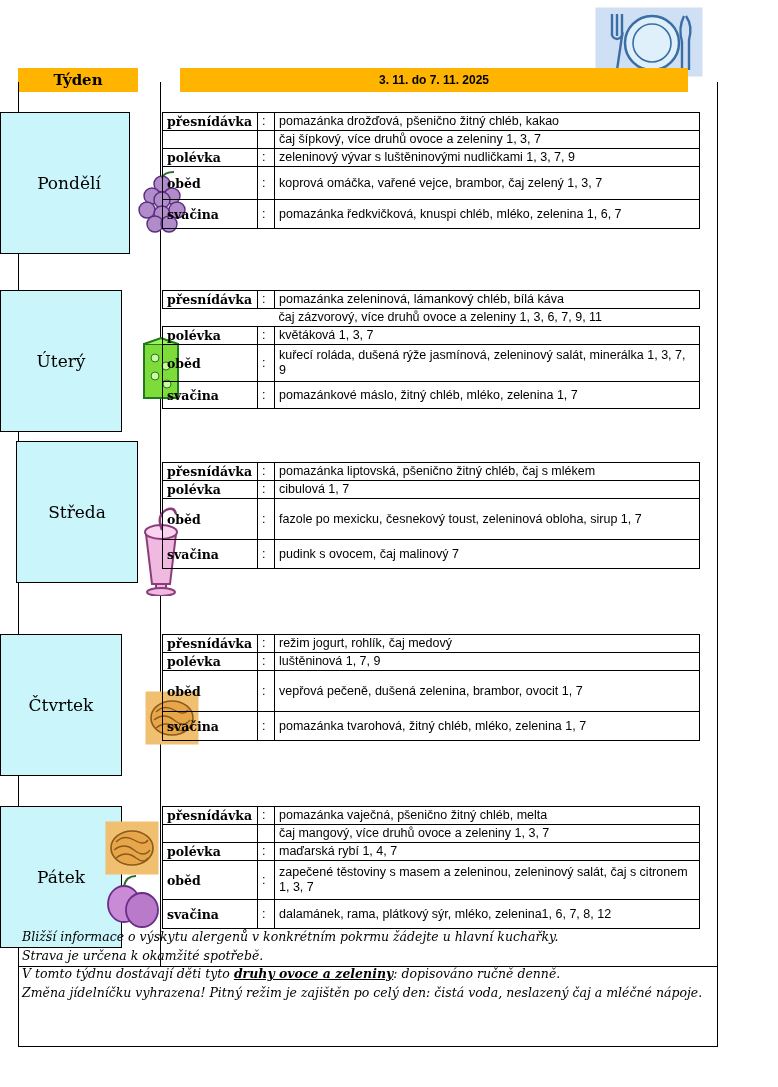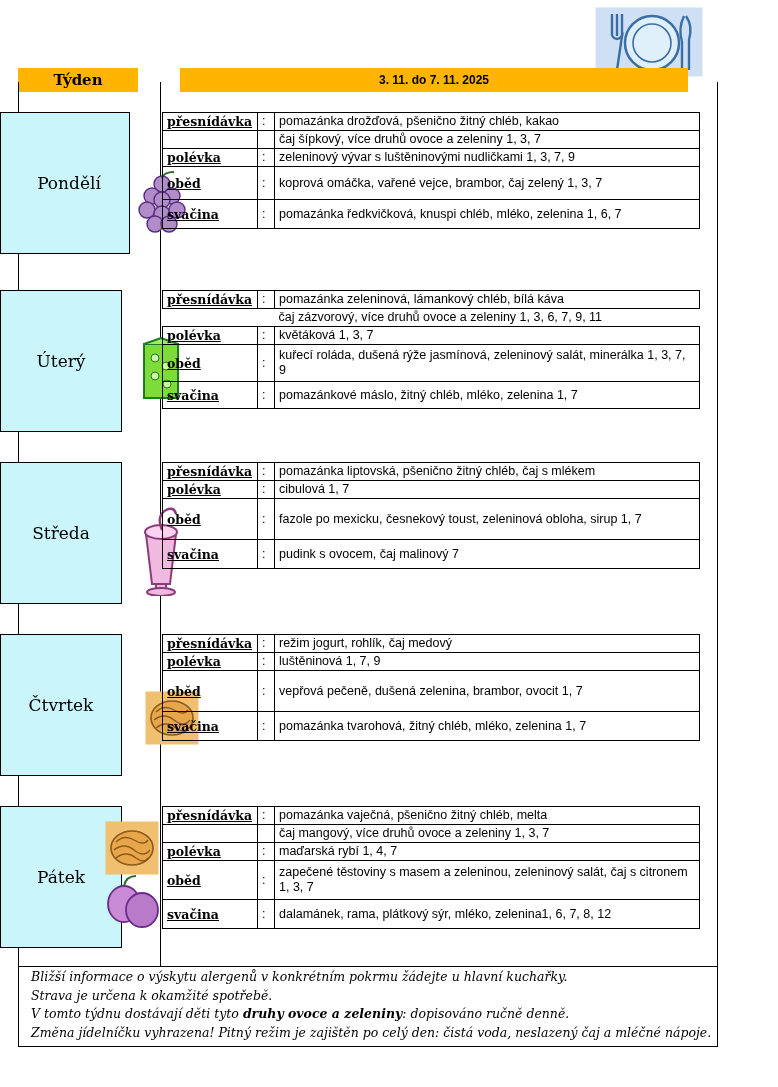--- a/index.html
+++ b/index.html
@@ -72,39 +72,39 @@
     position:absolute;left:162px;width:538px;border-collapse:collapse;
   }
   .menu-tbl td{
     border:1px solid #000;
     font-size:12.5px;
     color:#000;
     padding:1px 4px;
     vertical-align:middle;
     line-height:15px;
   }
-  .c-meal{width:86px;font-weight:bold;font-family:"DejaVu Serif",serif;font-size:12.5px;text-decoration:underline;}
+  .c-meal{width:86px;font-weight:bold;font-family:"DejaVu Serif",serif;font-size:12.5px;}
   .c-colon{width:8px;text-align:left;}
   .c-text{}
   .nb{border:none !important;}
 
   
   .vline{position:absolute;width:1px;background:#000;}
 
   
   .footer{
     position:absolute;left:18px;width:700px;
     font-family:"DejaVu Serif", serif;
     font-style:italic;
     font-size:12.5px;
     color:#000;
     line-height:18.5px;
   }
   .footer div{padding-left:4px;}
-  .footer b{font-style:italic;}
+  .footer b{font-style:italic;text-decoration:underline;}
 
   
   .art{position:absolute;}
 </style>
 </head>
 <body>
 
 <div class="sheet">
 
 
@@ -219,21 +219,21 @@
       <tr>
         <td class="c-meal" style="height:24px;">svačina</td>
         <td class="c-colon">:</td>
         <td class="c-text">pomazánkové máslo, žitný chléb, mléko, zelenina 1, 7</td>
       </tr>
     </tbody>
       </table>
   </div>
 
   <div class="dayblock">
-    <div class="daybox" style="top:462px;height:140px;">Středa</div>
+    <div class="daybox" style="top:441px;height:140px;margin-left:16px;">Středa</div>
     <svg class="art" style="left:132px;top:500px;width:58px;height:96px;" viewBox="0 0 58 96">
       <path d="M14 34 L44 34 L38 84 L20 84 Z" fill="#f0b9e0" stroke="#8b3c7a" stroke-width="2"></path>
       <ellipse cx="29" cy="32" rx="16" ry="7" fill="#fbd3f0" stroke="#8b3c7a" stroke-width="2"></ellipse>
       <path d="M30 30 Q24 16 34 10 Q42 6 44 14" fill="none" stroke="#8b3c7a" stroke-width="2.5"></path>
       <rect x="24" y="84" width="10" height="6" fill="#f0b9e0" stroke="#8b3c7a" stroke-width="2"></rect>
       <ellipse cx="29" cy="92" rx="14" ry="4" fill="#f0b9e0" stroke="#8b3c7a" stroke-width="2"></ellipse>
     </svg>
     <table class="menu-tbl" style="top:462px;">
       <tbody>
           <tr>
@@ -339,21 +339,21 @@
         <td class="c-meal" style="height:26px;">svačina</td>
         <td class="c-colon">:</td>
         <td class="c-text">dalamánek, rama, plátkový sýr, mléko, zelenina1, 6, 7, 8, 12</td>
       </tr>
     </tbody>
       </table>
   </div>
 
   <div style="position:absolute;left:18px;top:966px;width:700px;height:1px;background:#000;"></div>
 
-  <div class="footer" style="top:968px;padding-left:9px;">
+  <div class="footer" style="top:928px;">
     <div>Bližší informace o výskytu alergenů v konkrétním pokrmu žádejte u hlavní kuchařky.</div>
     <div>Strava je určena k okamžité spotřebě.</div>
     <div>
       <span>V tomto týdnu dostávají děti tyto </span><b>druhy ovoce a zeleniny</b><span>: dopisováno ručně denně.</span>
     </div>
     <div>Změna jídelníčku vyhrazena!   Pitný režim je zajištěn po celý den: čistá voda, neslazený čaj a mléčné nápoje.</div>
   </div>
 
   <div style="position:absolute;left:18px;top:1046px;width:700px;height:1px;background:#000;"></div>
   <div style="position:absolute;left:18px;top:966px;width:1px;height:81px;background:#000;"></div>

